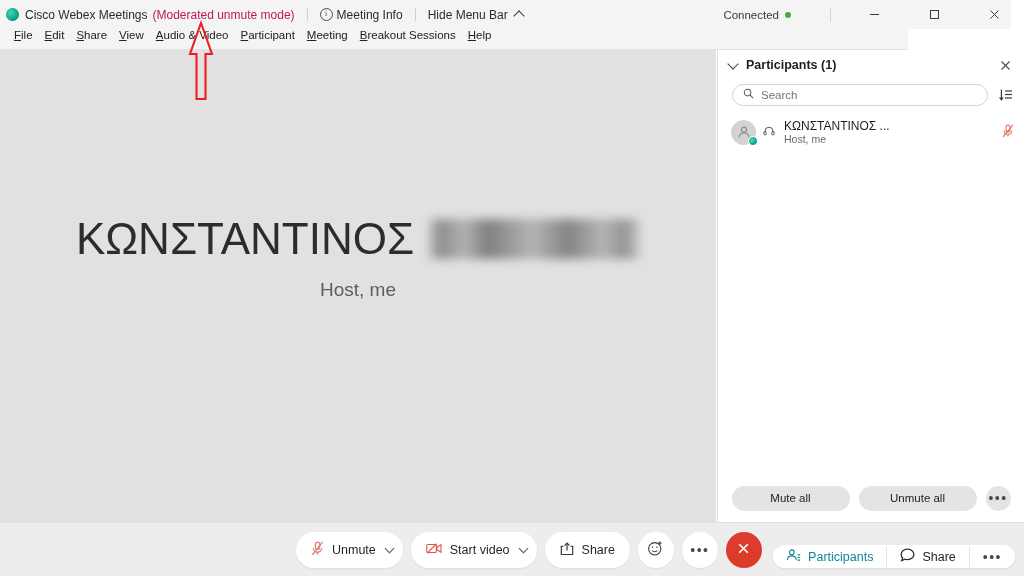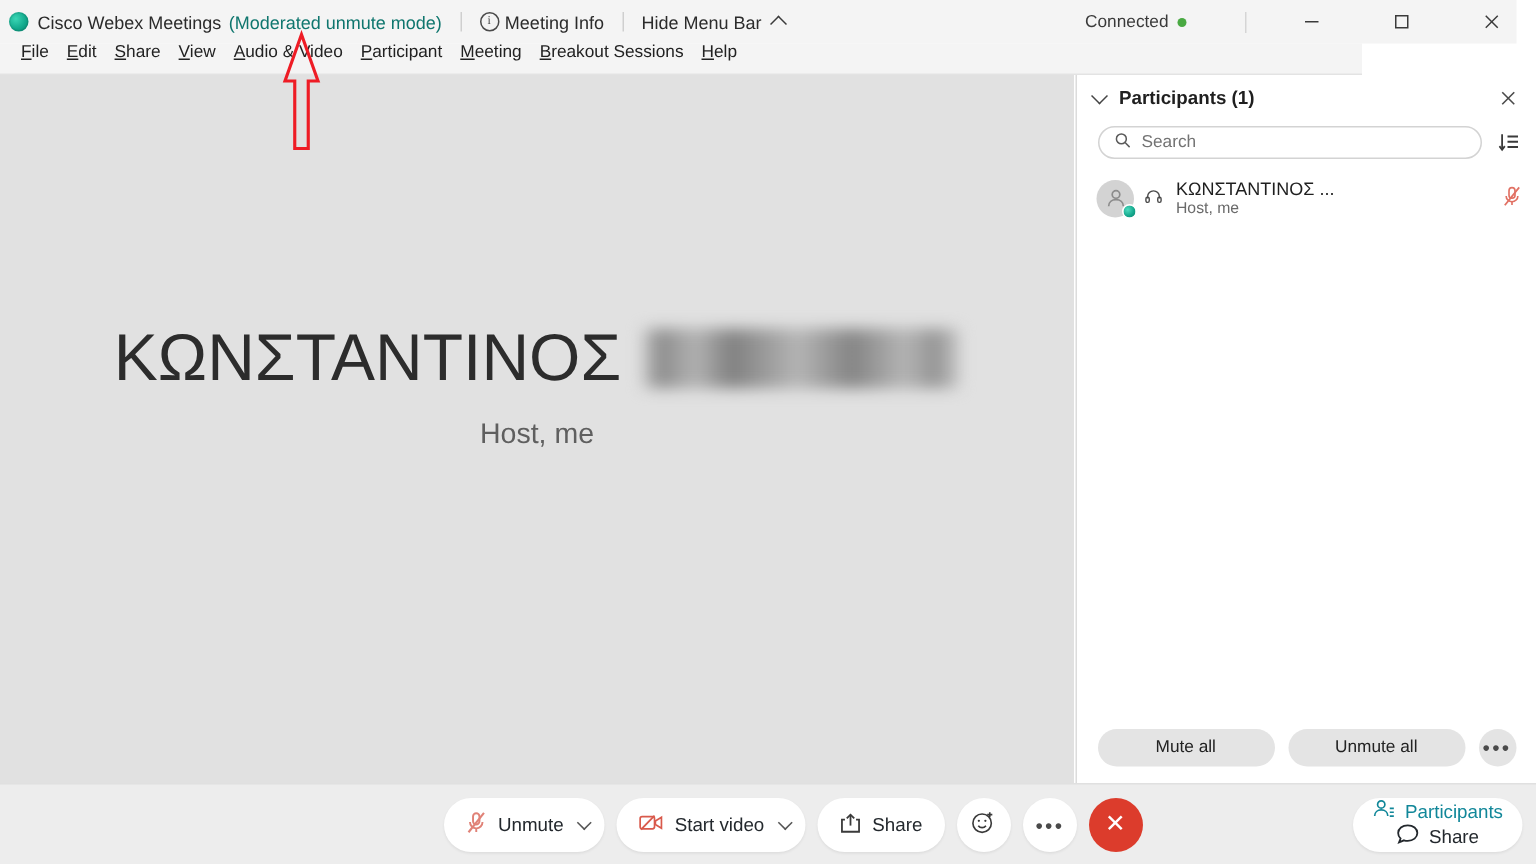--- a/index.html
+++ b/index.html
@@ -41,21 +41,21 @@
     flex: none;
     margin-right: 6px;
   }
   .app-title {
     font-size: 12px;
     color: #2b2b2b;
     white-space: nowrap;
   }
   .mode-label {
     font-size: 12px;
-    color: #0f766e;
+    color: #be185d;
     margin-left: 5px;
     white-space: nowrap;
   }
   .tb-sep {
     width: 1px; height: 13px;
     background: #cfcfcf;
     margin: 0 12px;
     flex: none;
   }
   .tb-item {
@@ -435,28 +435,27 @@
     border-bottom: 1.3px solid #555;
     transform: rotate(-45deg);
     margin-bottom: 3px;
     margin-left: 2px;
     flex: none;
   }
   .mic-off { color: #e08277; flex: none; }
   .vid-off { color: #d95a4c; flex: none; }
   .share-ic { color: #3a3a3a; flex: none; }
   .group-pill {
-    height: 36px;
+    height: 23px;
     border-radius: 18px;
     background: #fff;
     display: flex;
     align-items: center;
     box-shadow: 0 1px 2px rgba(0,0,0,.07);
     overflow: hidden;
-    flex-direction: column;
   }
   .group-seg {
     display: flex;
     align-items: center;
     gap: 7px;
     padding: 0 13px;
     height: 36px;
     font-size: 12.5px;
     cursor: pointer;
     white-space: nowrap;

